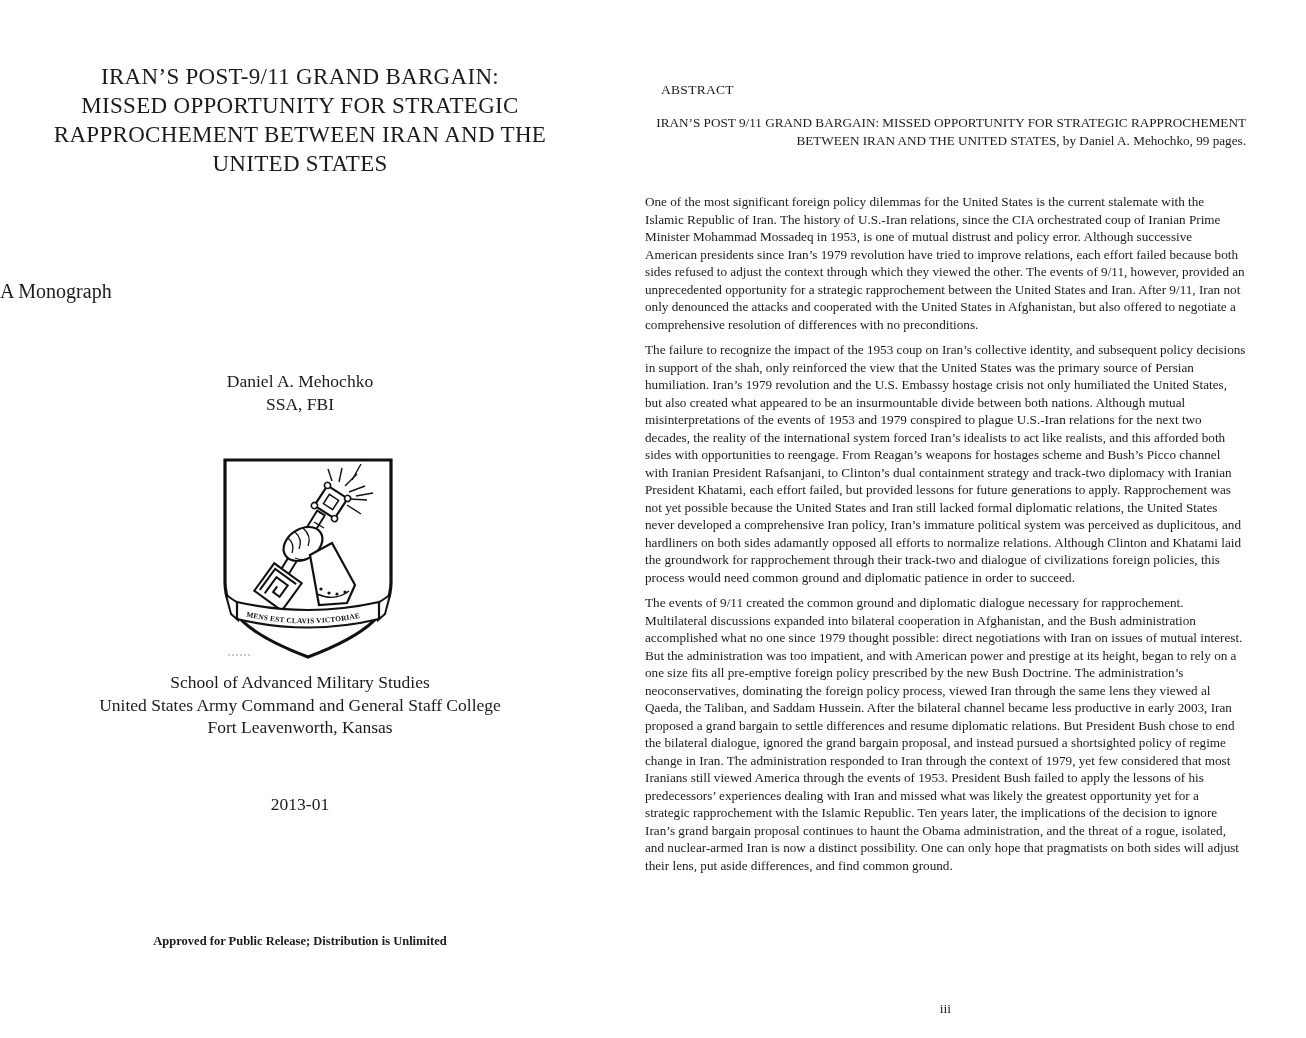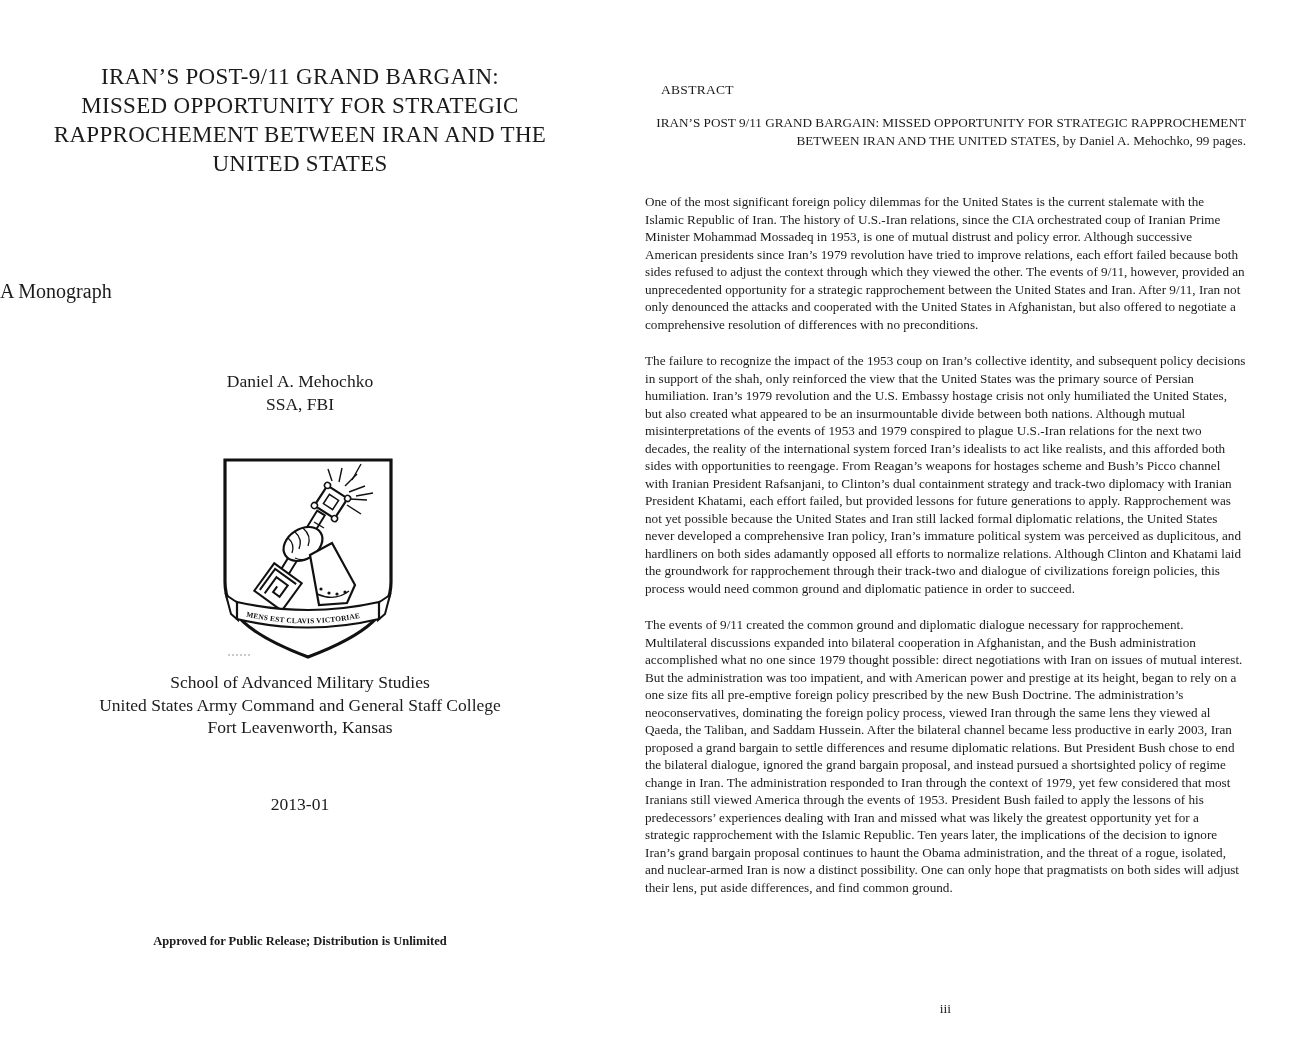--- a/index.html
+++ b/index.html
@@ -28,21 +28,21 @@
   .institution     { position: absolute; left: 0; top: 671px; width: 600px; text-align: center; font-size: 17.5px; line-height: 22.5px; }
   .issue-number    { position: absolute; left: 0; top: 794px; width: 600px; text-align: center; font-size: 17.5px; }
   .distribution    { position: absolute; left: 0; top: 934px; width: 600px; text-align: center; font-size: 12.5px; font-weight: 700; }
 
   
   .abstract-page { left: 645px; top: 66px; width: 601px; }
   .abstract-heading { text-align: left; font-size: 13.5px; margin: 16px; font-weight: 400; letter-spacing: 0.3px; }
   .abstract-citation { margin: 9px 0 0 0; font-size: 13.2px; line-height: 17.5px; text-align: right; }
   .abstract-para { margin: 0; font-size: 13.2px; line-height: 17.5px; }
   .abstract-para.first { margin-top: 44px; }
-  .abstract-para + .abstract-para { margin-top: 19px; }
+  .abstract-para + .abstract-para { margin-top: 8px; }
   .page-number { position: absolute; left: 645px; top: 1001px; width: 601px; text-align: center; font-size: 13.5px; }
 
   svg text { font-family: "Liberation Serif", serif; }
 </style>
 </head>
 <body>
 
 <div class="abs cover">
 
   <div class="doc-title">

